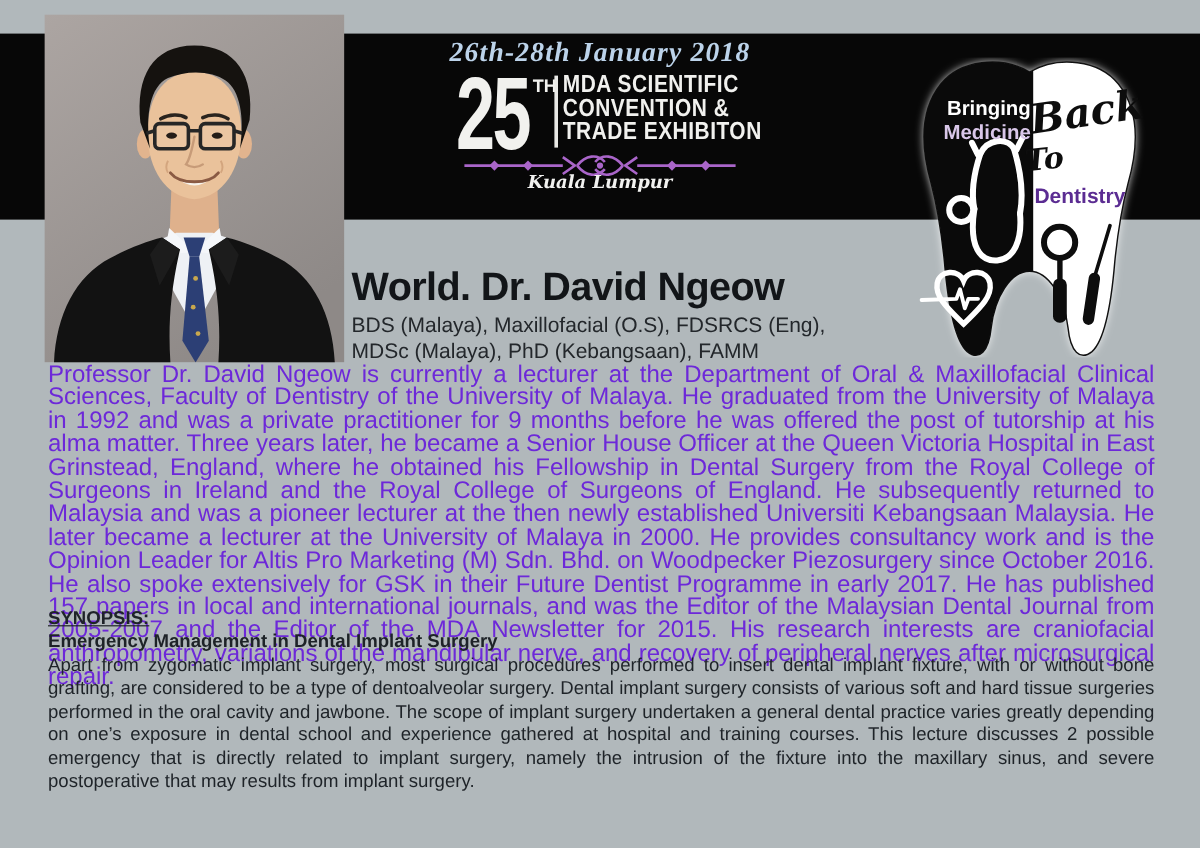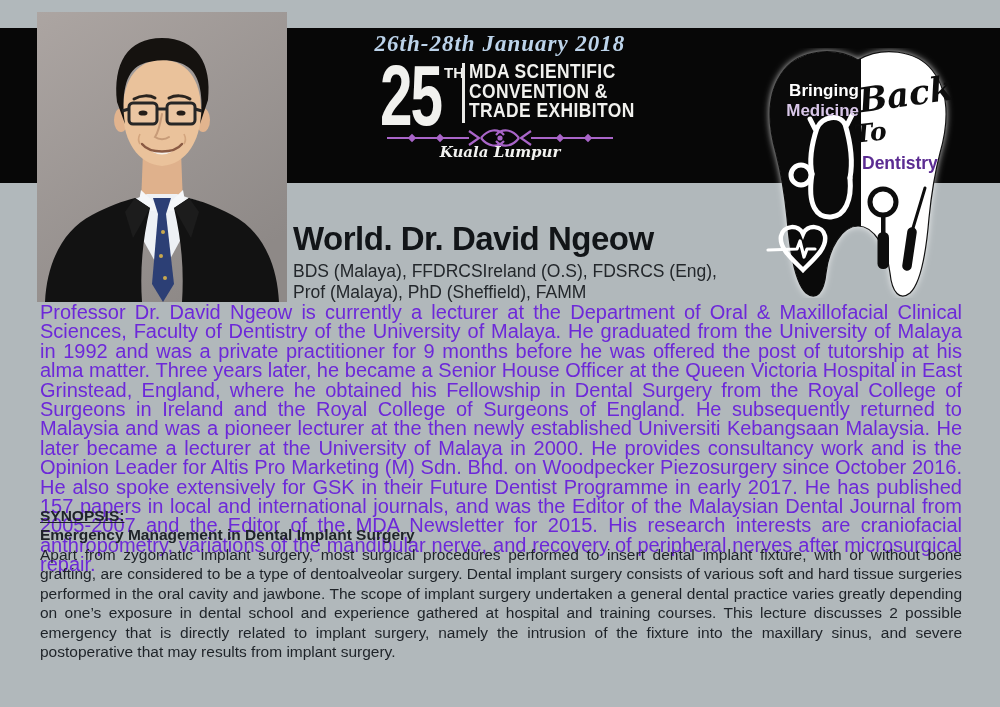--- a/index.html
+++ b/index.html
@@ -207,22 +207,22 @@
       <path d="M107,133 Q125,147 143,133 Q125,152 107,133 Z" fill="#f7f2ea"></path>
       <path d="M105,132 C113,142 137,142 145,132" stroke="#8a5a43" stroke-width="2.4" fill="none" stroke-linecap="round"></path>
       <path d="M103,122 C101,126 101,129 103,132" stroke="#d3a57e" stroke-width="1.6" fill="none"></path>
       <path d="M147,122 C149,126 149,129 147,132" stroke="#d3a57e" stroke-width="1.6" fill="none"></path>
     </svg>
   </div>
 
   <div class="name-block">
     <div class="speaker-name">World. Dr. David Ngeow</div>
     <div class="speaker-creds">
-      <div>BDS (Malaya), FFDRCSIreland (O.S), FDSRCS (Eng),</div>
-      <div>Prof (Malaya), PhD (Sheffield), FAMM</div>
+      <div>BDS (Malaya), Maxillofacial (O.S), FDSRCS (Eng),</div>
+      <div>MDSc (Malaya), PhD (Kebangsaan), FAMM</div>
     </div>
   </div>
 
   <div class="bio">Professor Dr. David Ngeow is currently a lecturer at the Department of Oral &amp; Maxillofacial Clinical Sciences, Faculty of Dentistry of the University of Malaya. He graduated from the University of Malaya in 1992 and was a private practitioner for 9 months before he was offered the post of tutorship at his alma matter. Three years later, he became a Senior House Officer at the Queen Victoria Hospital in East Grinstead, England, where he obtained his Fellowship in Dental Surgery from the Royal College of Surgeons in Ireland and the Royal College of Surgeons of England. He subsequently returned to Malaysia and was a pioneer lecturer at the then newly established Universiti Kebangsaan Malaysia. He later became a lecturer at the University of Malaya in 2000. He provides consultancy work and is the Opinion Leader for Altis Pro Marketing (M) Sdn. Bhd. on Woodpecker Piezosurgery since October 2016. He also spoke extensively for GSK in their Future Dentist Programme in early 2017. He has published 157 papers in local and international journals, and was the Editor of the Malaysian Dental Journal from 2005-2007 and the Editor of the MDA Newsletter for 2015. His research interests are craniofacial anthropometry, variations of the mandibular nerve, and recovery of peripheral nerves after microsurgical repair.</div>
 
   <div class="syn-heading">SYNOPSIS:</div>
   <div class="syn-title">Emergency Management in Dental Implant Surgery</div>
   <div class="syn-body">Apart from zygomatic implant surgery, most surgical procedures performed to insert dental implant fixture, with or without bone grafting, are considered to be a type of dentoalveolar surgery. Dental implant surgery consists of various soft and hard tissue surgeries performed in the oral cavity and jawbone. The scope of implant surgery undertaken a general dental practice varies greatly depending on one’s exposure in dental school and experience gathered at hospital and training courses. This lecture discusses 2 possible emergency that is directly related to implant surgery, namely the intrusion of the fixture into the maxillary sinus, and severe postoperative that may results from implant surgery.</div>
 
 </div>

